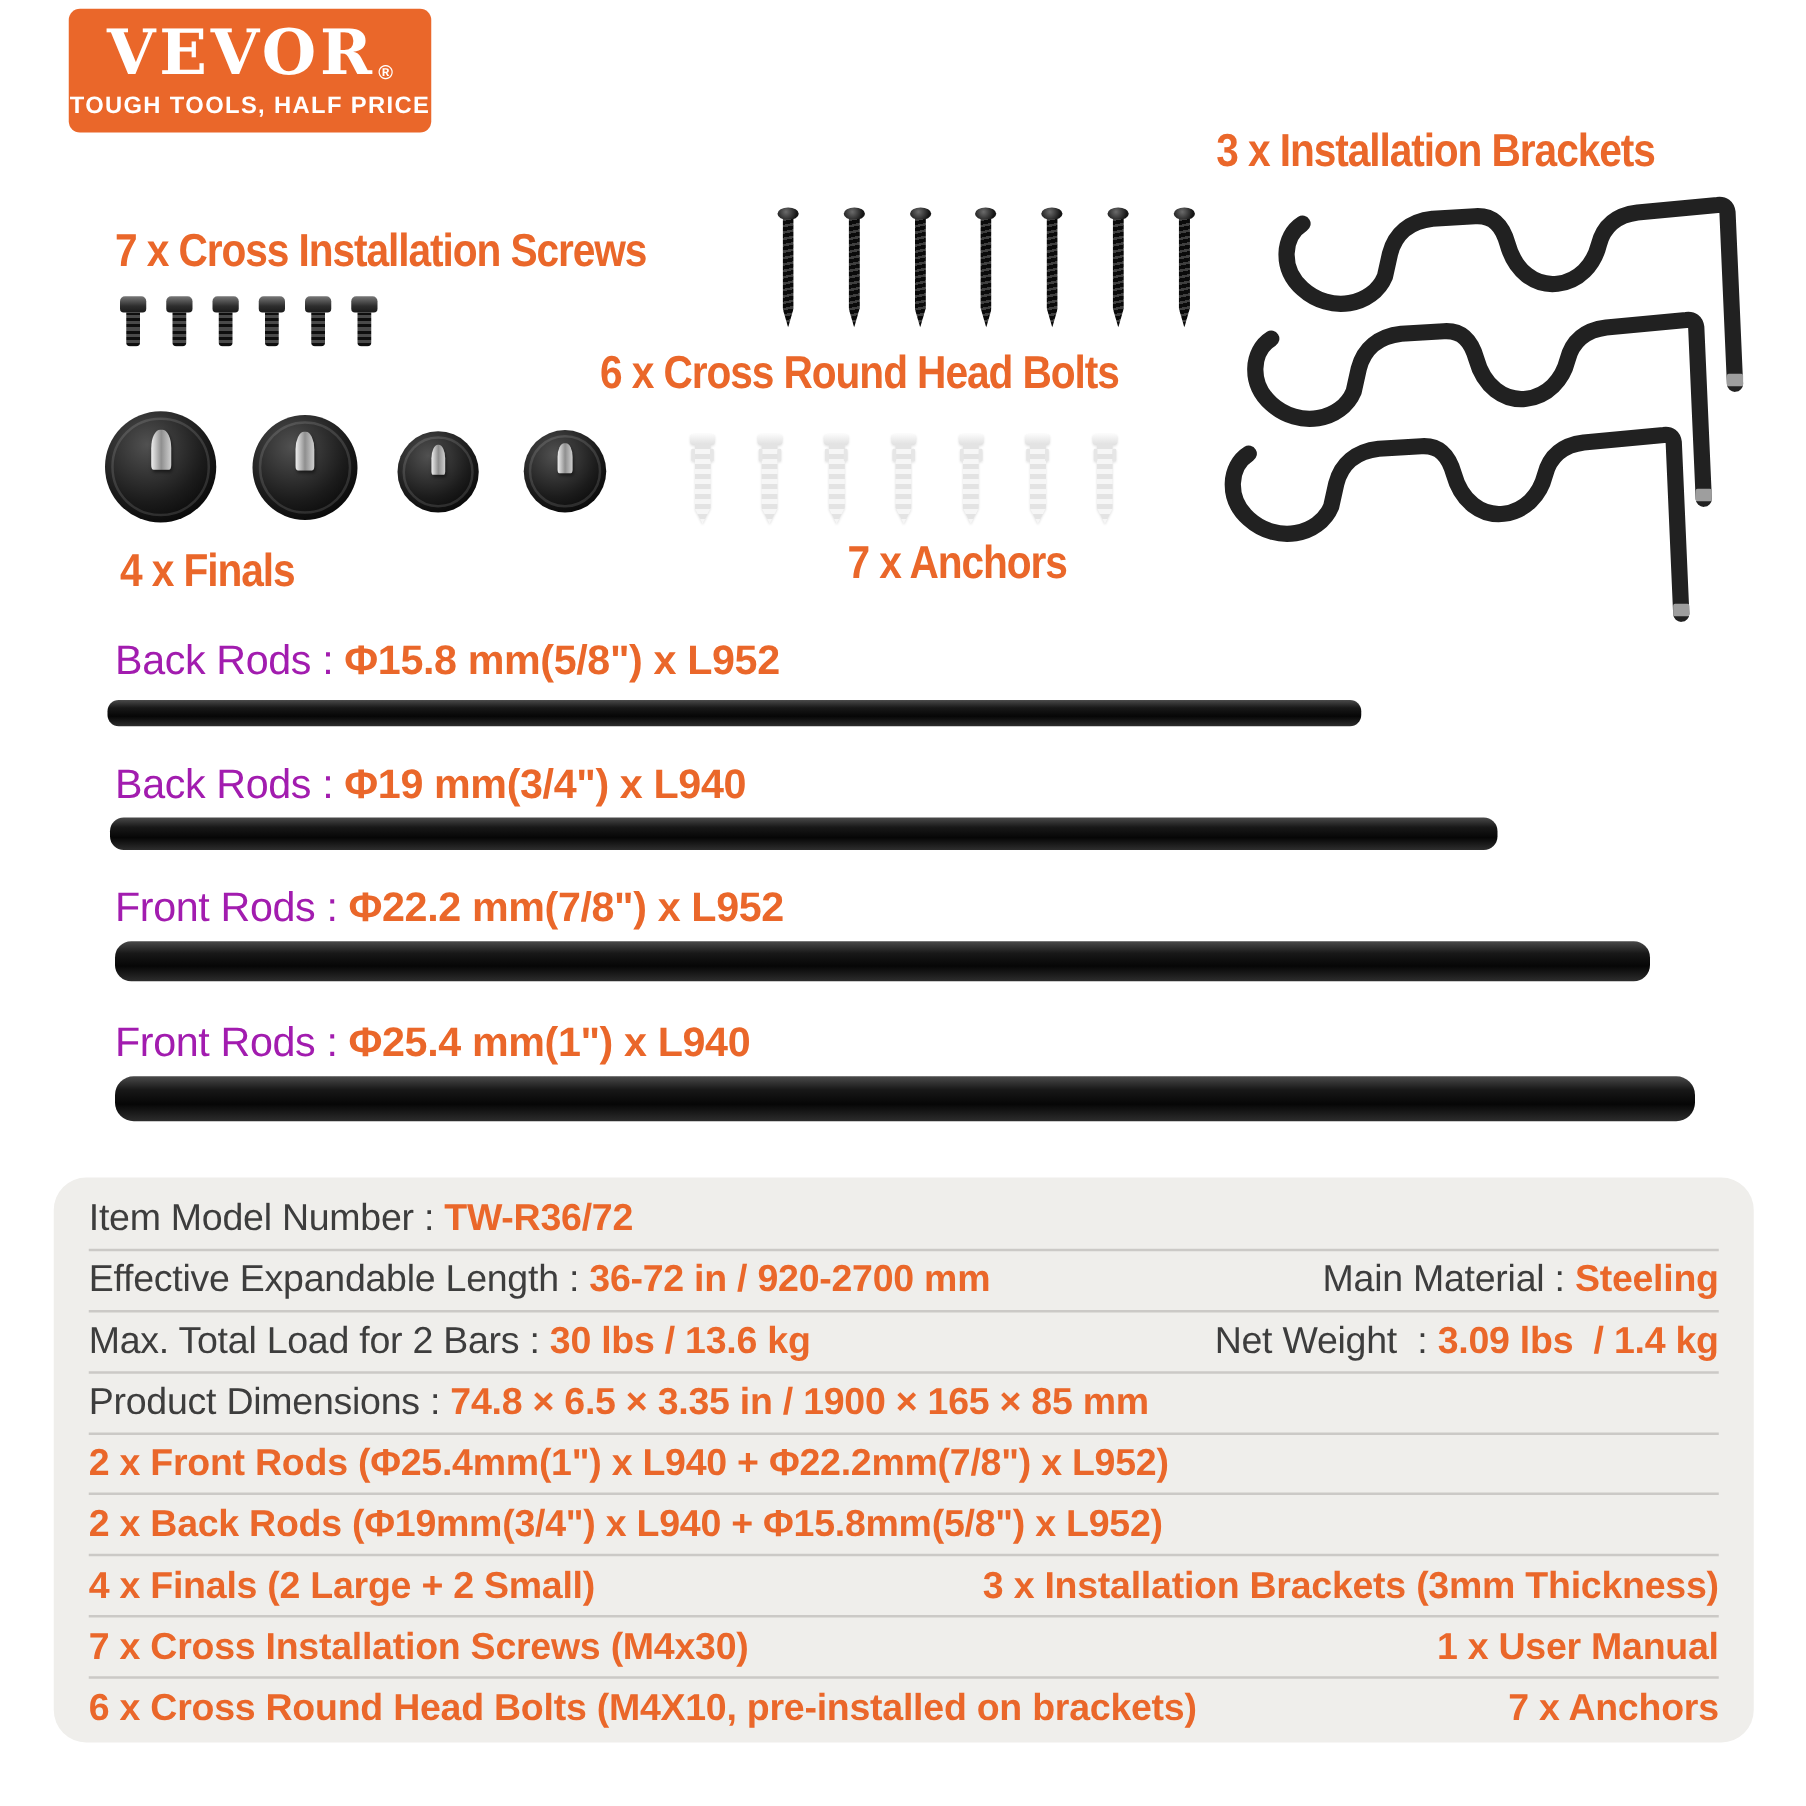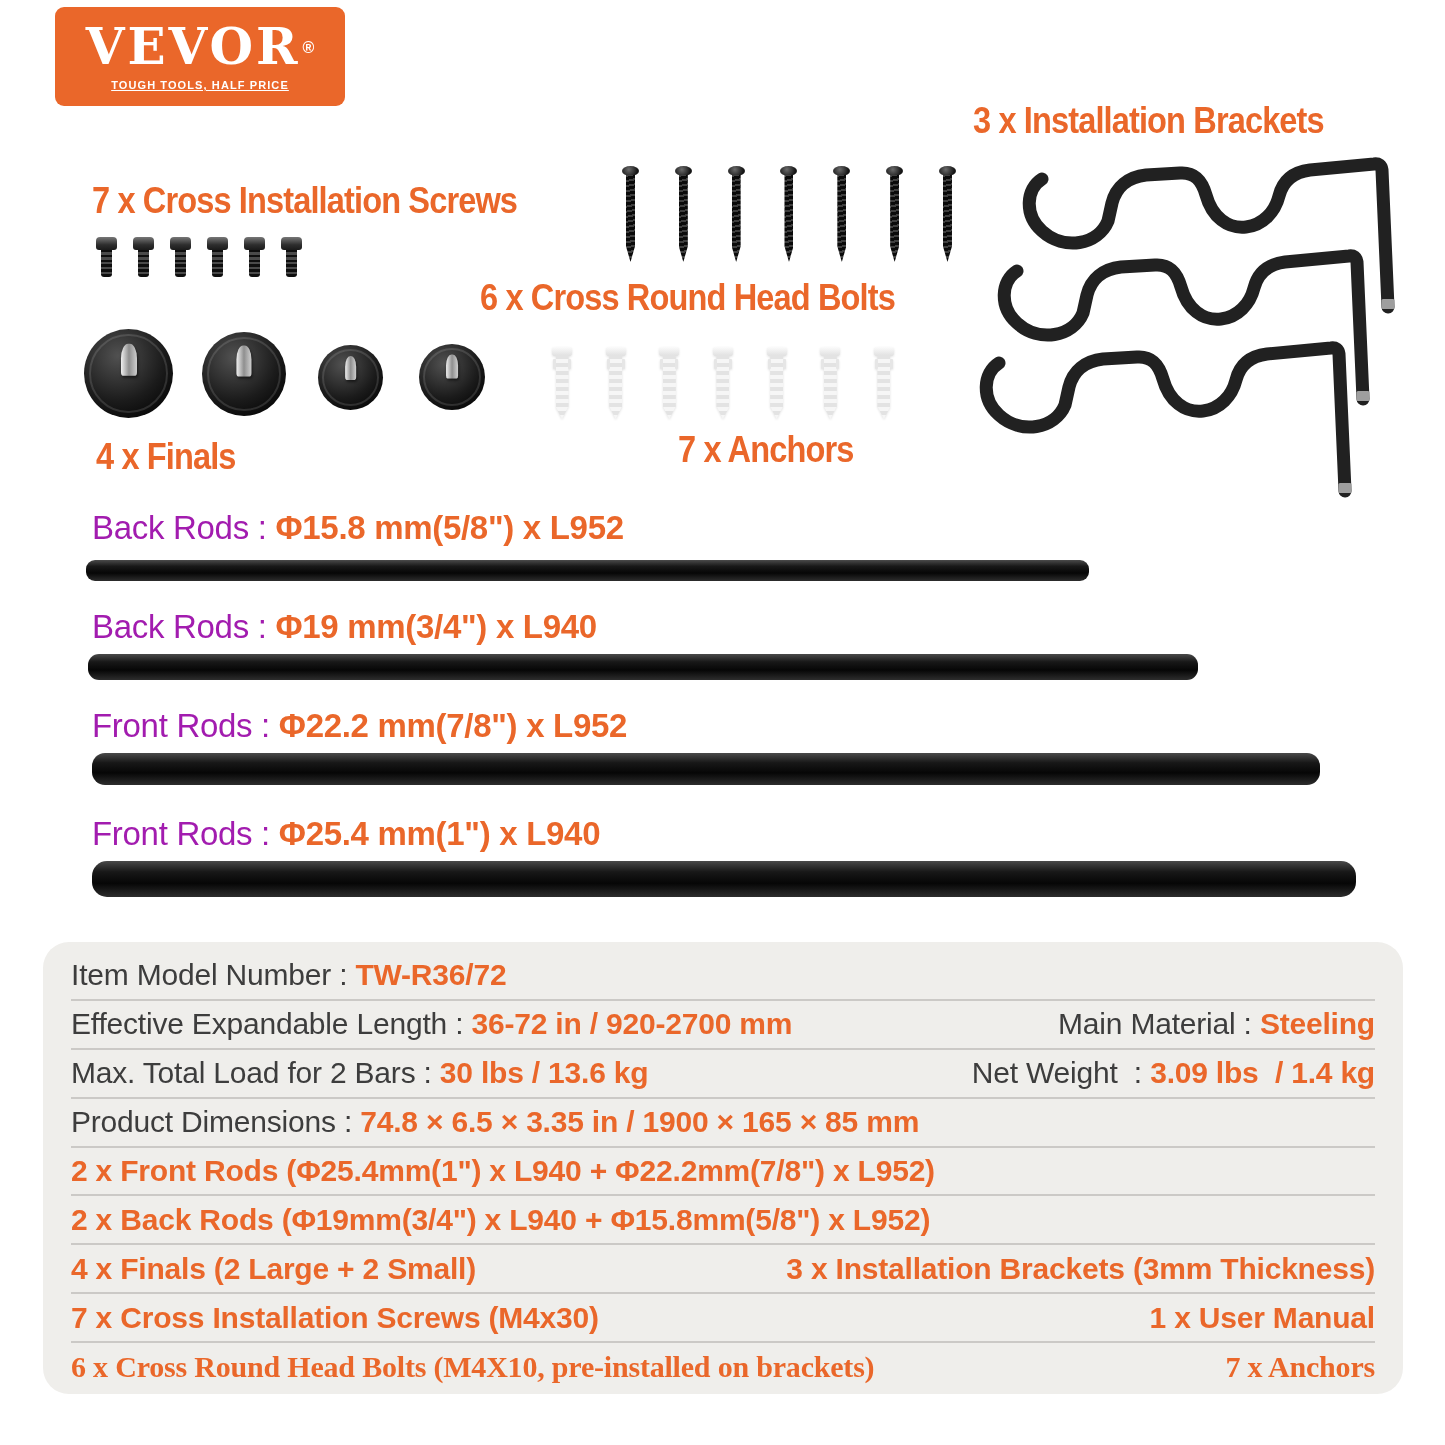--- a/index.html
+++ b/index.html
@@ -9,24 +9,24 @@
     --dark:#3D3D3D;
   }
   html,body{margin:0;padding:0;background:#ffffff;}
   .canvas{
     position:relative;width:1445px;height:1445px;background:#fff;overflow:hidden;
     font-family:"Liberation Sans",sans-serif;
   }
   
   .logo{position:absolute;left:55px;top:7px;width:290px;height:99px;background:var(--accent);
     border-radius:9px;color:#fff;display:flex;flex-direction:column;align-items:center;justify-content:center;}
-  .logo-row{display:flex;align-items:center;line-height:1;}
+  .logo-row{display:flex;align-items:flex-end;line-height:1;}
   .logo-word{font-family:"DejaVu Serif",serif;font-weight:bold;font-size:50px;letter-spacing:3px;}
   .logo-reg{font-size:16px;font-weight:bold;margin-top:2px;margin-left:2px;}
-  .logo-tag{font-size:11px;font-weight:bold;letter-spacing:1.1px;margin-top:7px;text-decoration:underline;}
+  .logo-tag{font-size:19px;font-weight:bold;letter-spacing:1.1px;margin-top:7px;}
   
   .part-label{position:absolute;color:var(--accent);font-weight:bold;font-size:37px;letter-spacing:-1px;
     white-space:nowrap;transform:scaleX(.88);transform-origin:left center;}
   .lbl-screws{left:92px;top:180px;}
   .lbl-bolts{left:480px;top:277px;}
   .lbl-brackets{left:973px;top:100px;}
   .lbl-finials{left:96px;top:436px;}
   .lbl-anchors{left:678px;top:429px;}
   
   .group{position:absolute;display:flex;justify-content:space-between;}
@@ -80,21 +80,21 @@
   .rod-row:nth-of-type(2) .rod-bar{left:88px;top:654px;width:1110px;height:26px;border-radius:11px;}
   .rod-row:nth-of-type(3) .rod-label{top:707px;}
   .rod-row:nth-of-type(3) .rod-bar{left:92px;top:753px;width:1228px;height:32px;border-radius:13px;}
   .rod-row:nth-of-type(4) .rod-label{top:815px;}
   .rod-row:nth-of-type(4) .rod-bar{left:92px;top:861px;width:1264px;height:36px;border-radius:15px;}
   
   .panel{position:absolute;left:43px;top:942px;width:1360px;height:452px;background:var(--panel);
     border-radius:26px;padding:10px 28px 4px;box-sizing:border-box;display:flex;flex-direction:column;}
   .prow{flex:1;display:flex;align-items:center;border-bottom:2px solid var(--divider);
     font-size:30px;letter-spacing:-0.2px;white-space:nowrap;}
-  .prow:last-child{border-bottom:none;font-family:Liberation Serif, serif;}
+  .prow:last-child{border-bottom:none;}
   .pl{display:flex;}
   .pr{margin-left:auto;display:flex;}
   .seg{white-space:pre;}
   .seg.drk{color:var(--dark);}
   .seg.acc{color:var(--accent);font-weight:bold;}
 </style>
 </head>
 <body>
 
 <div class="canvas">

